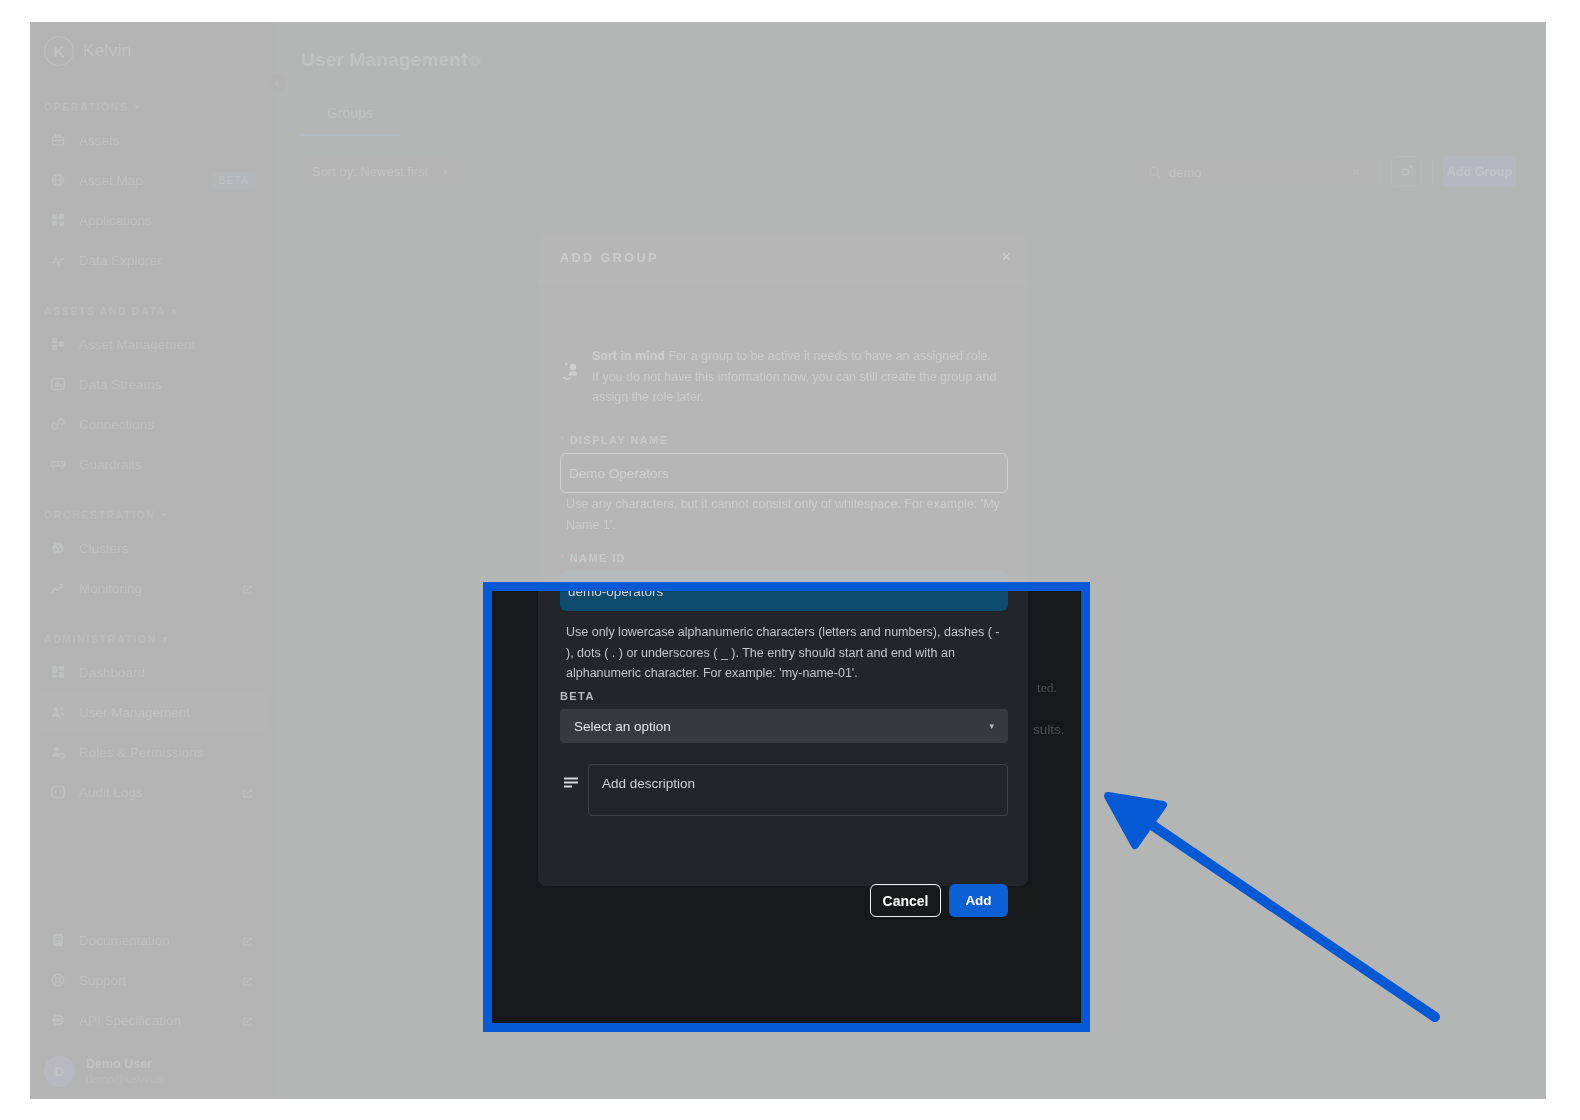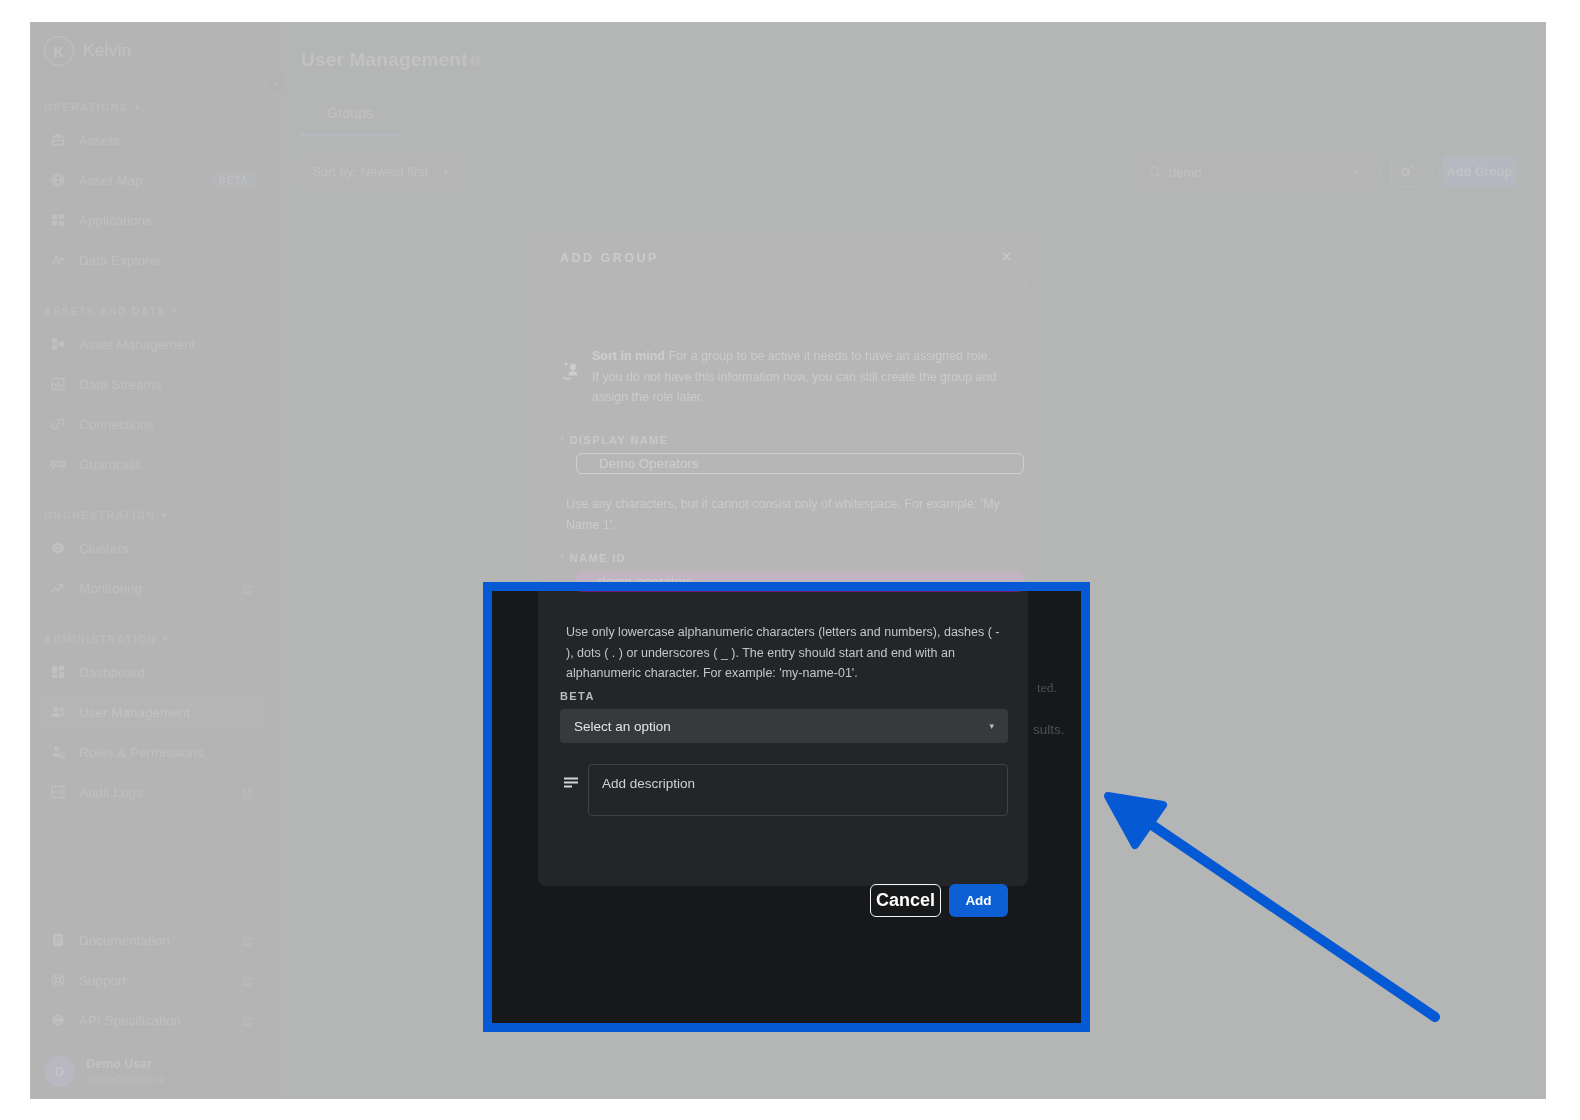--- a/index.html
+++ b/index.html
@@ -53,30 +53,30 @@
   .modal-header { position:relative; height:48px; display:flex; align-items:center; padding:0 22px; border-bottom:1px solid rgba(255,255,255,0.09); }
   .modal-title { color:#caccce; font-size:12.5px; font-weight:bold; letter-spacing:2.5px; }
   .modal-close { position:absolute; right:17px; top:15px; color:#d6d8da; font-size:16px; line-height:1; }
   .modal-body { position:relative; padding:0 22px; }
   .note { position:absolute; left:22px; top:64px; width:446px; display:flex; gap:10px; }
   .note .icn { width:22px; height:22px; margin-top:14px; color:#d2d5d8; flex:none; }
   .note-text { color:#c9cbce; font-size:12.5px; line-height:20.5px; width:408px; }
   .note-text b { color:#e2e4e7; }
   .field-label { position:absolute; left:22px; color:#b9bcc0; font-size:11px; font-weight:bold; letter-spacing:1.4px; }
   .req { color:#e05b5b; margin-right:4px; }
-  .text-input { position:absolute; left:22px; width:448px; height:21px; background:transparent; border:1.5px solid #eceded; border-radius:6px; color:#e3e5e7; font-size:13.5px; padding:0 22px; font-family:"Liberation Sans",sans-serif; outline:none;margin-left:16px; }
-  .text-input.filled { background:#701a75; border:none; color:#cfd2d5; }
+  .text-input { position:absolute; left:22px; width:448px; height:40px; background:transparent; border:1.5px solid #eceded; border-radius:6px; color:#e3e5e7; font-size:13.5px; padding:0 8px; font-family:"Liberation Sans",sans-serif; outline:none; }
+  .text-input.filled { background:#0c4a6e; border:none; color:#cfd2d5; }
   .helper { position:absolute; left:28px; width:440px; color:#c4c6c9; font-size:12.5px; line-height:20.5px; }
   .select { position:absolute; left:22px; width:448px; height:34px; background:#38393d; border-radius:4px; display:flex; align-items:center; padding:0 14px; color:#e3e5e7; font-size:13.5px; }
   .select .chev { margin-left:auto; font-size:9px; color:#b9bcc0; }
   .desc-icn { position:absolute; left:24px; top:492px; width:18px; height:18px; color:#d2d5d8; }
   .desc-box { position:absolute; left:50px; top:482px; width:420px; height:52px; background:transparent; border:1px solid #3f4145; border-radius:4px; color:#cfd2d5; font-size:13.5px; padding:11px 13px; resize:none; font-family:"Liberation Sans",sans-serif; outline:none; }
   .desc-box::placeholder, .text-input::placeholder, .search-box input::placeholder { color:#cfd2d5; opacity:1; }
   .modal-footer { position:absolute; right:20px; top:602px; display:flex; gap:8px; }
-  .btn-cancel { width:71px; height:33px; background:transparent; border:1.5px solid #f1f2f3; border-radius:6px; color:#ffffff; font-size:18px; font-weight:bold; display:flex; align-items:center; justify-content:center; }
+  .btn-cancel { width:71px; height:33px; background:transparent; border:1.5px solid #f1f2f3; border-radius:6px; color:#ffffff; font-size:14px; font-weight:bold; display:flex; align-items:center; justify-content:center; }
   .btn-add { width:59px; height:33px; background:#0d60d4; border:none; border-radius:6px; color:#ffffff; font-size:13.5px; font-weight:bold; display:flex; align-items:center; justify-content:center; }
 
   
   .dim-hole { position:absolute; left:453px; top:560px; width:607px; height:450px; border:9px solid #0659d4; box-shadow:0 0 0 2200px rgba(203,203,203,0.88); z-index:50; pointer-events:none; }
   .arrow-svg { position:absolute; left:0; top:0; width:1516px; height:1077px; z-index:60; pointer-events:none; }
 </style>
 </head>
 <body>
 
 <div class="app">

